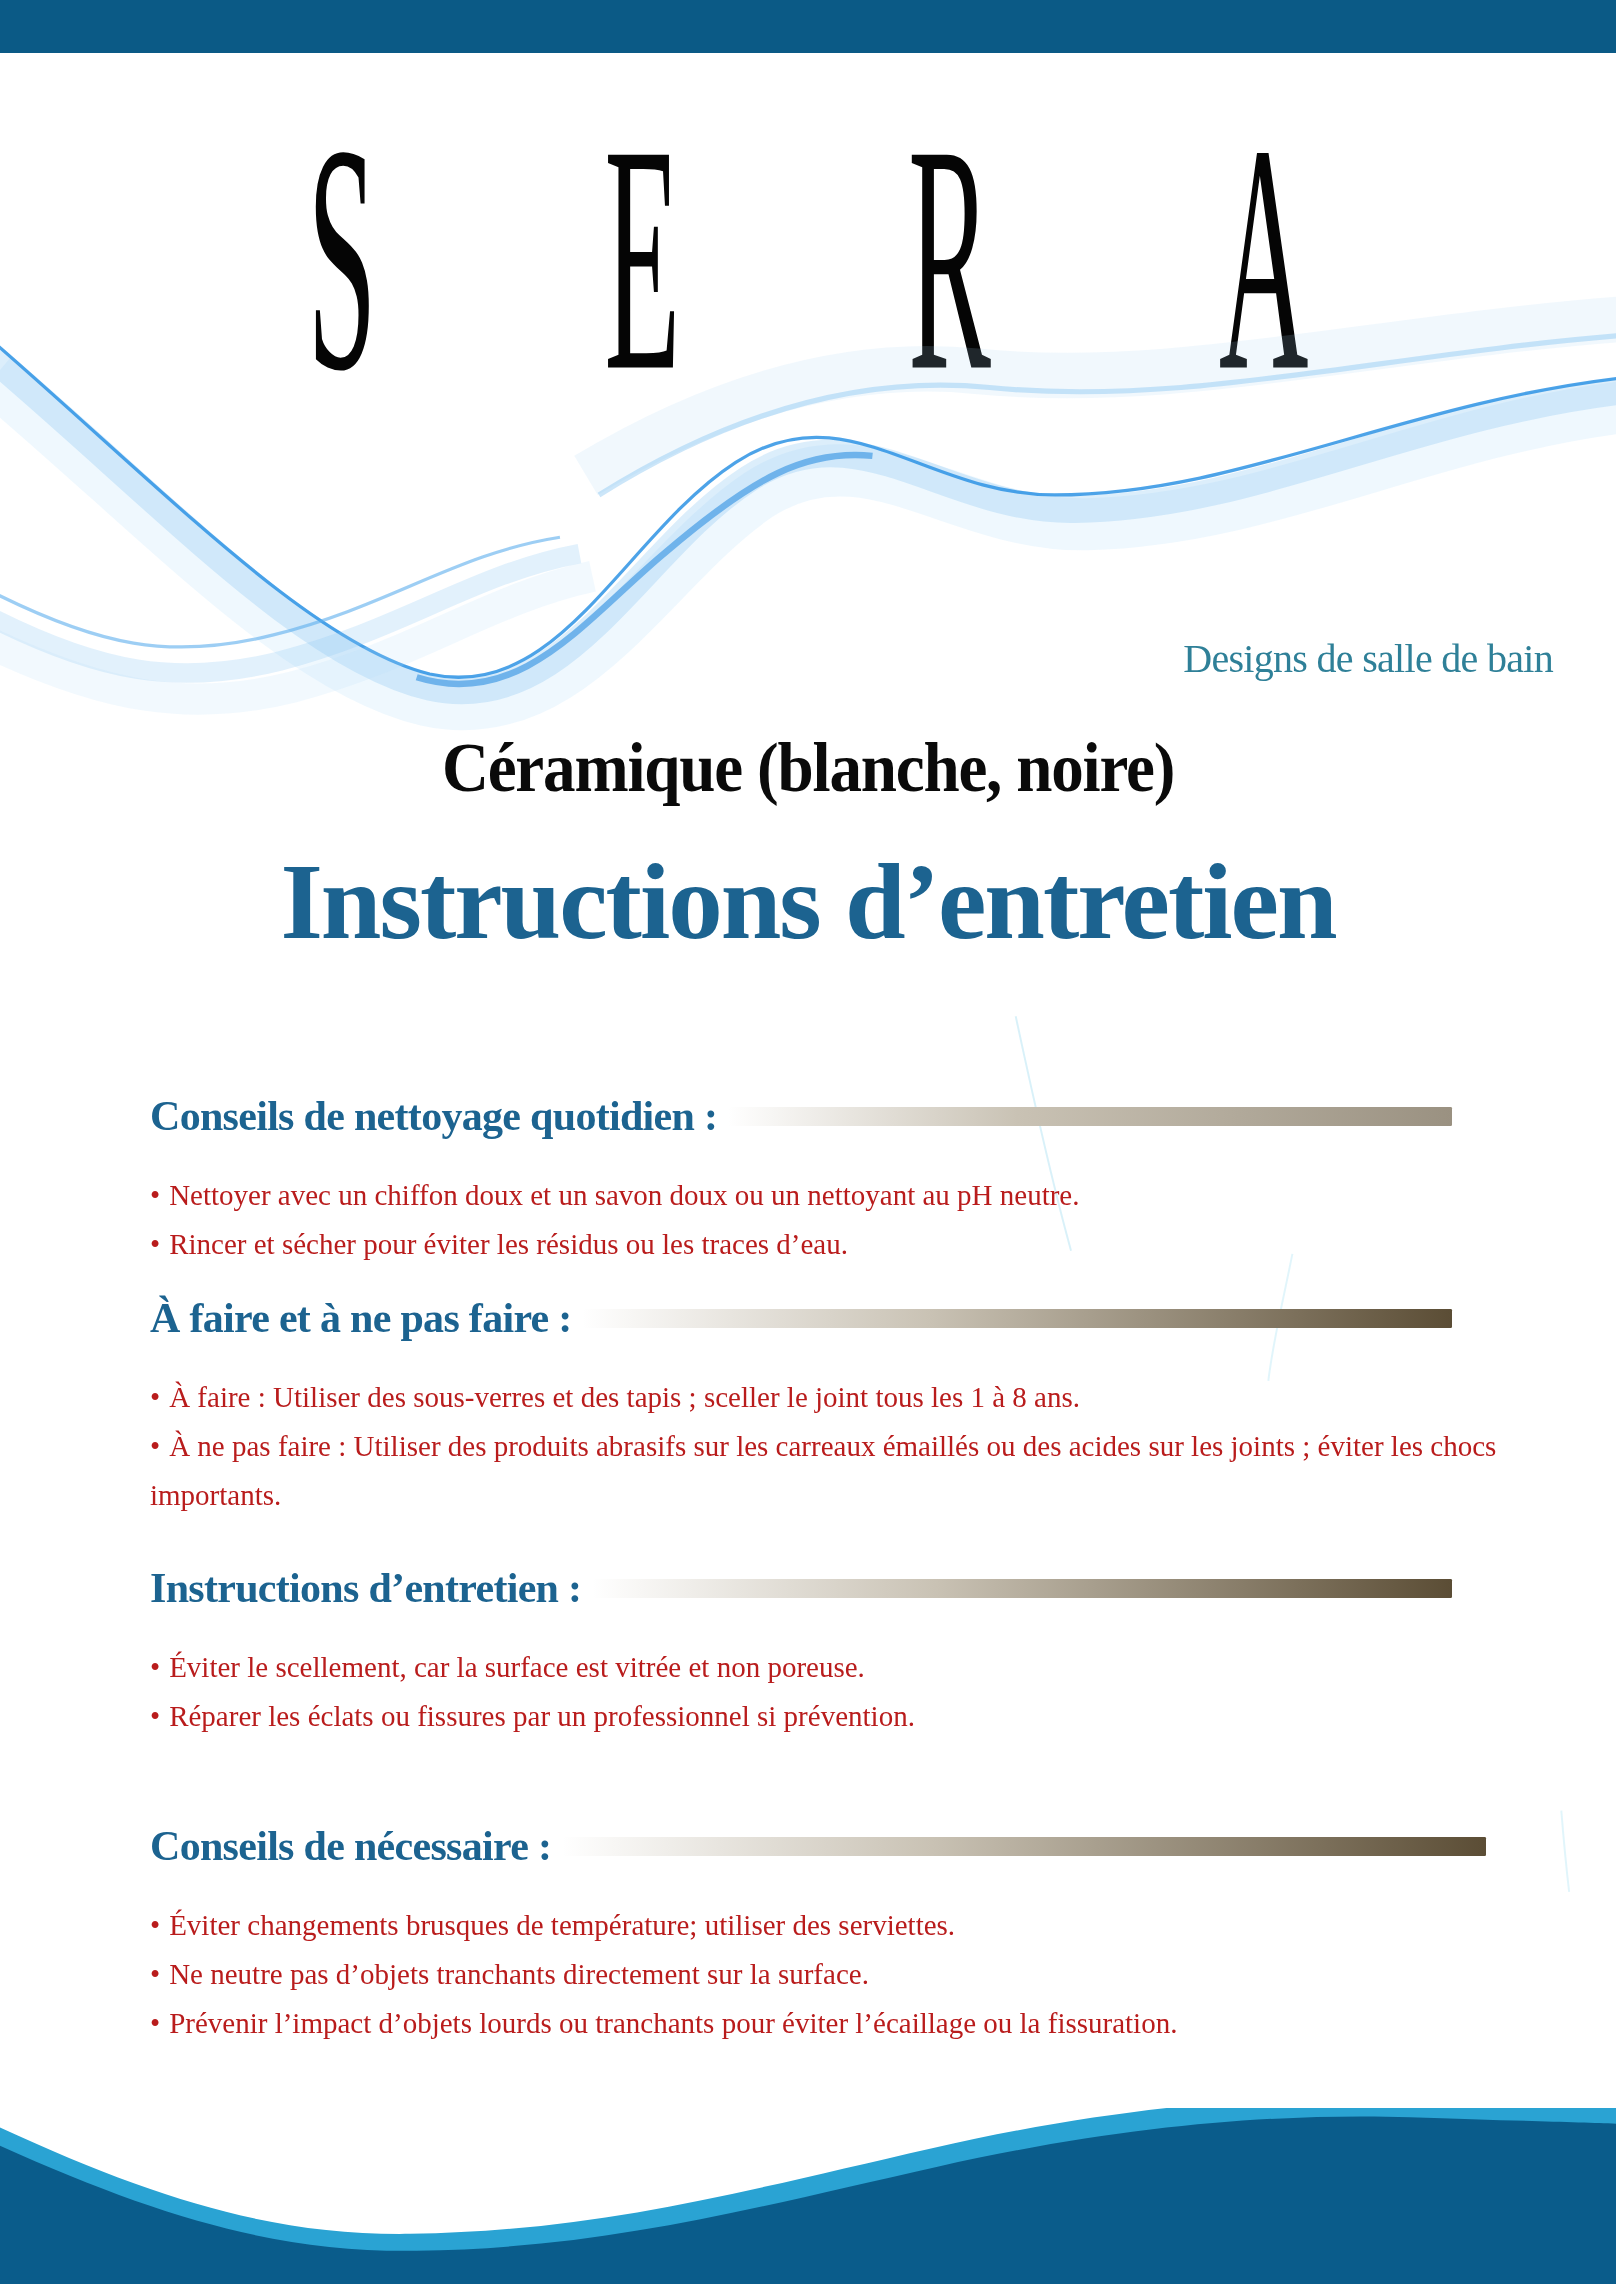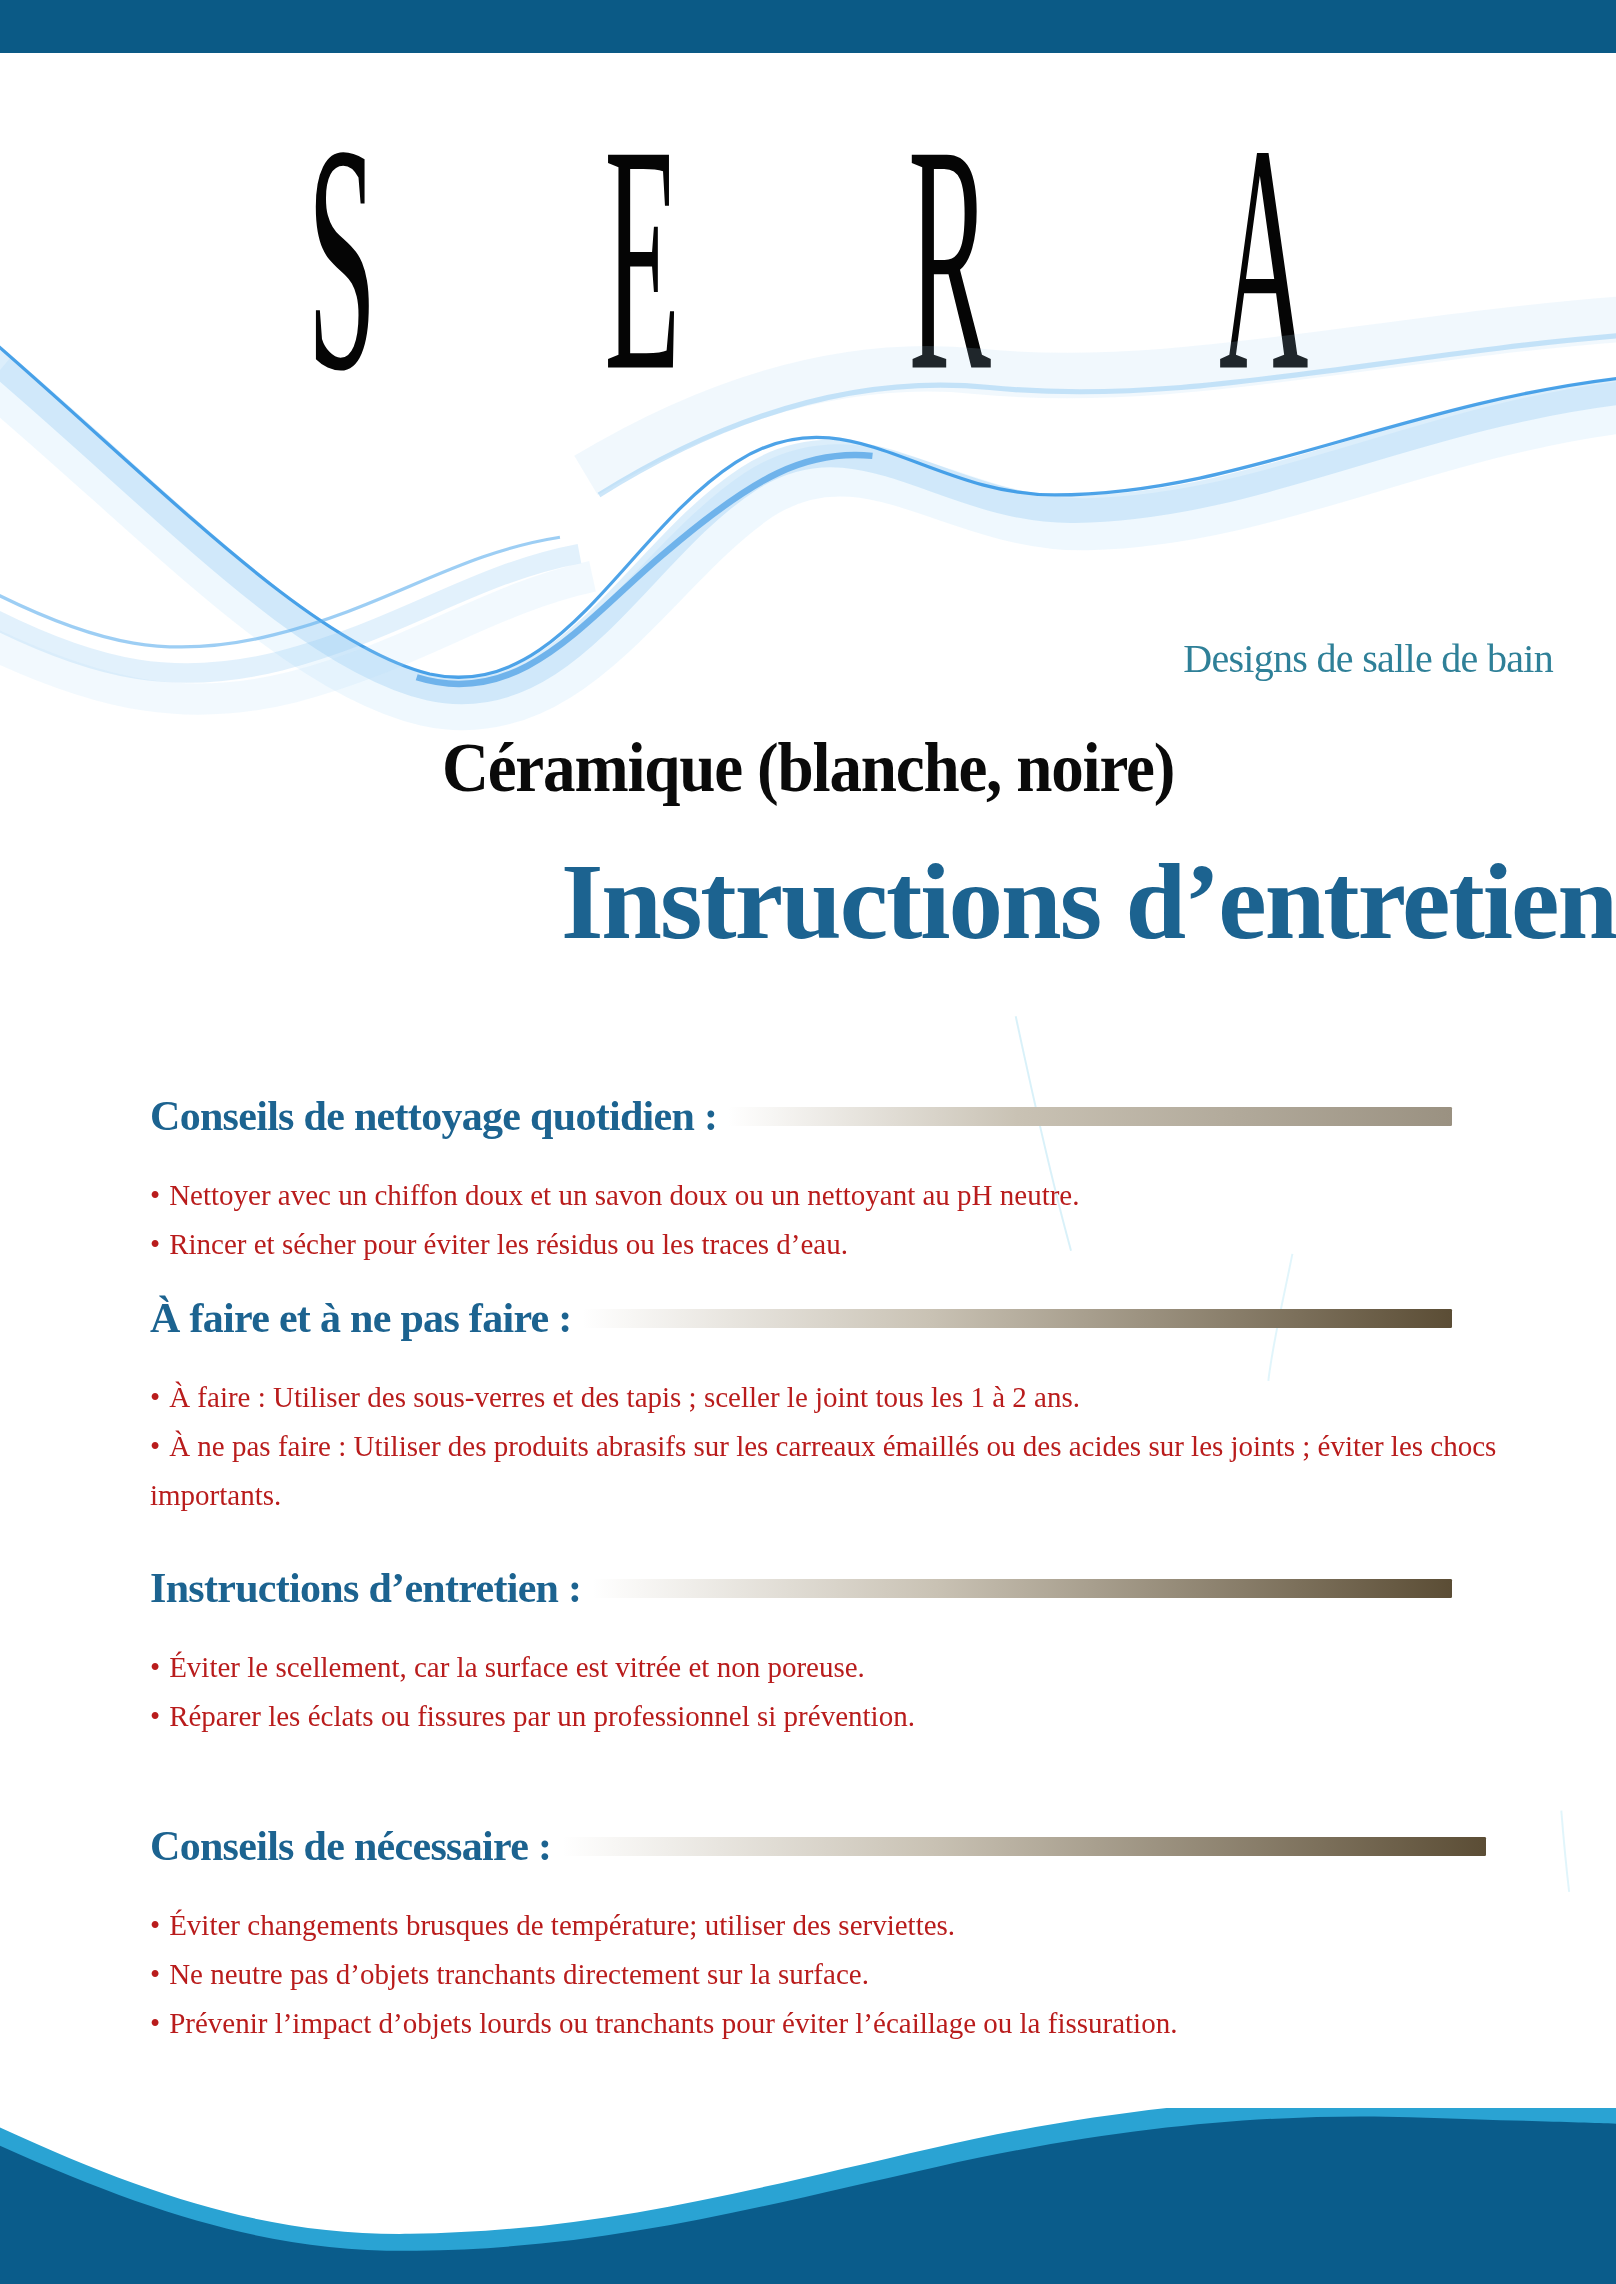--- a/index.html
+++ b/index.html
@@ -11,21 +11,21 @@
          font-size:124px;font-weight:400;color:#050505;letter-spacing:228px;
          transform:scaleY(2.62);transform-origin:top center;white-space:nowrap;}
   .brand-inner{position:relative;left:114px;}
   .header-wave{position:absolute;left:0;top:280px;width:1616px;height:495px;}
   .streaks{position:absolute;left:0;top:977px;width:1616px;height:977px;pointer-events:none;}
   .tagline{position:absolute;top:635px;right:63px;font-size:40px;letter-spacing:-0.7px;
            color:var(--c-tagline,#2f8098);}
   .subtitle{position:absolute;top:728px;left:0;width:1616px;text-align:center;
             font-size:70px;font-weight:700;color:#0a0a0a;letter-spacing:-1.3px;
             transform:scaleX(.93);transform-origin:center;}
-  .title{position:absolute;top:839px;left:0;width:1616px;text-align:right;margin:0;
+  .title{position:absolute;top:839px;left:0;width:1616px;text-align:center;margin:0;
          font-size:109px;font-weight:800;letter-spacing:-2px;
          color:var(--c-heading,#1c6390);}
   .sec{position:absolute;left:150px;right:0;}
   .sec-head{display:flex;align-items:center;width:1302px;}
   .sec-title{font-size:42px;font-weight:700;letter-spacing:-0.7px;line-height:49px;
              color:var(--c-heading,#1c6390);white-space:nowrap;}
   .sec-bar{flex:1;height:19.5px;margin-left:10.4px;border-radius:1.3px;
            background:linear-gradient(90deg,rgba(255,255,255,0) 0%,#c9c2b4 40%,var(--end,#5b4d35) 100%);}
   .bullets{margin:30px 0 0 0;padding:0;list-style:none;width:1380px;
            font-size:29px;line-height:49px;color:#b91c1c;}
@@ -78,21 +78,21 @@
       <li><span class="dot">•</span><span>Rincer et sécher pour éviter les résidus ou les traces d’eau.</span></li>
     </ul>
   </section>
 
   <section class="sec" style="top:1294px">
     <div class="sec-head">
       <span class="sec-title">À faire et à ne pas faire :</span>
       <span class="sec-bar"></span>
     </div>
     <ul class="bullets">
-      <li><span class="dot">•</span><span>À faire : Utiliser des sous-verres et des tapis ; sceller le joint tous les 1 à 2 ans.</span></li>
+      <li><span class="dot">•</span><span>À faire : Utiliser des sous-verres et des tapis ; sceller le joint tous les 1 à 8 ans.</span></li>
       <li><span class="dot">•</span><span>À ne pas faire : Utiliser des produits abrasifs sur les carreaux émaillés ou des acides sur les joints ; éviter les chocs importants.</span></li>
     </ul>
   </section>
 
   <section class="sec" style="top:1564px">
     <div class="sec-head">
       <span class="sec-title">Instructions d’entretien :</span>
       <span class="sec-bar"></span>
     </div>
     <ul class="bullets">

